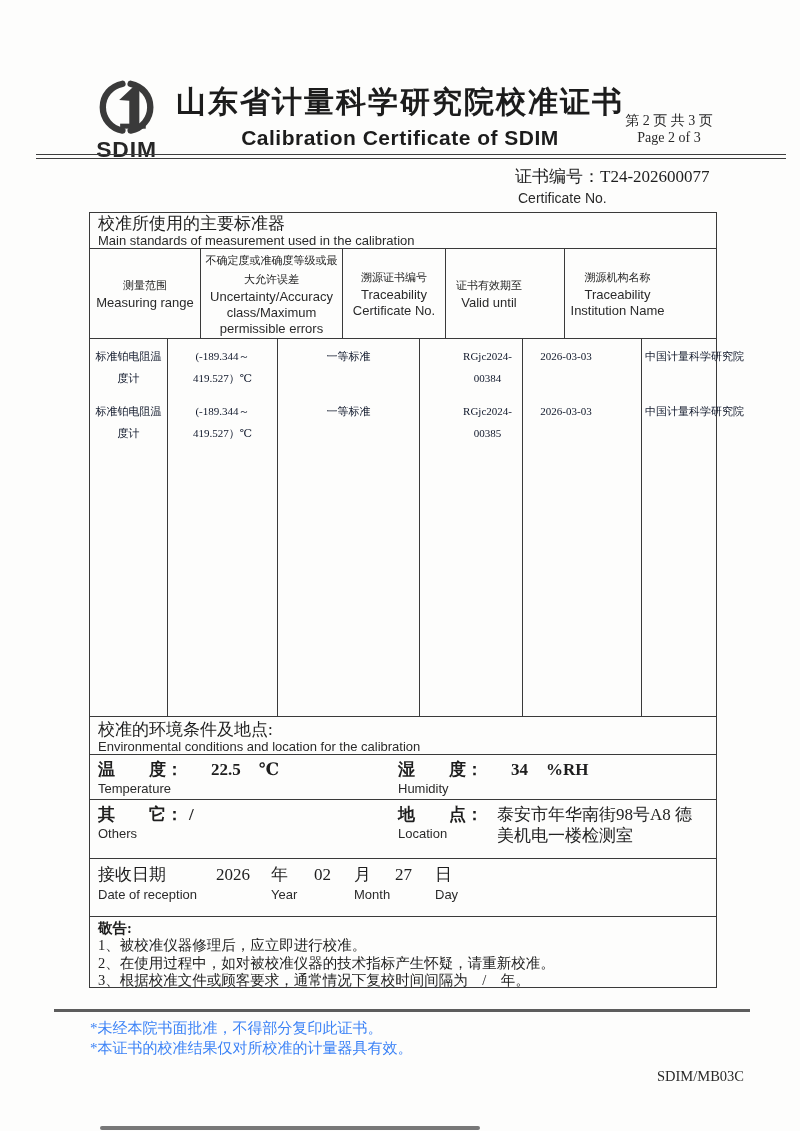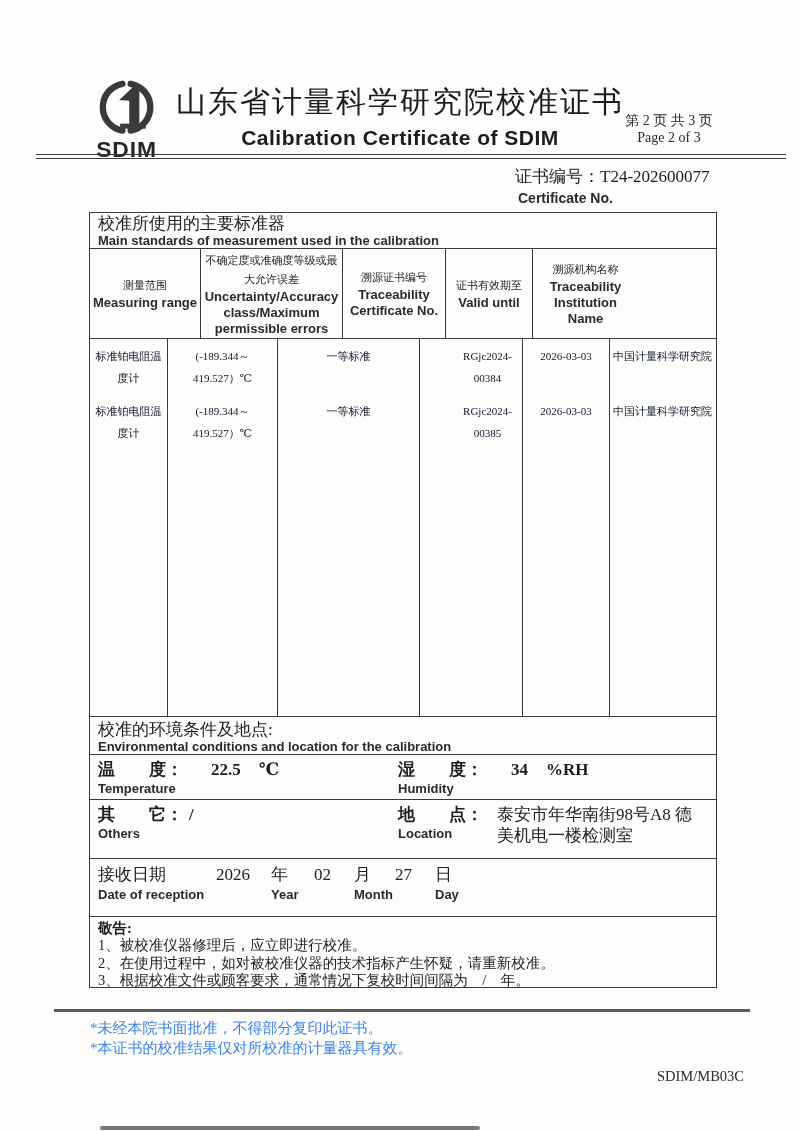--- a/index.html
+++ b/index.html
@@ -1,28 +1,28 @@
 <!DOCTYPE html>
 <html><head>
 <meta charset="utf-8">
 <style>
   * { margin:0; padding:0; box-sizing:border-box; }
   body { background:#e9e9e9; font-family:"Liberation Serif","DejaVu Serif",serif; }
   .page {
     position:relative; width:800px; height:1131px; margin:0 auto;
     background:#fdfdfc; color:#222; overflow:hidden;
   }
-  .sans { font-family:"Liberation Sans","DejaVu Sans",sans-serif;font-weight:bold; }
+  .sans { font-family:"Liberation Sans","DejaVu Sans",sans-serif; }
 
   
   .logo { position:absolute; left:72px; top:76px; width:110px; height:90px; text-align:center; }
   .logo svg { display:block; margin:0 auto; }
   .title-zh {
     position:absolute; left:0; right:0; top:82px; text-align:center;
-    font-size:30px; font-weight:normal; letter-spacing:2px; color:#1c1c1c;
+    font-size:30px; font-weight:bold; letter-spacing:2px; color:#1c1c1c;
   }
   .title-en {
     position:absolute; left:0; right:0; top:126px; text-align:center;
     font-size:21px; font-weight:bold; color:#1c1c1c; letter-spacing:0.5px;
   }
   .page-info { position:absolute; right:66px; top:112px; width:130px; text-align:center;
     font-size:14px; line-height:17px; color:#2a2a2a; }
   .top-rule {
     position:absolute; left:36px; top:154px; width:750px; height:5px;
     border-top:1.5px solid #3d3d3d; border-bottom:1.5px solid #3d3d3d;
@@ -50,21 +50,21 @@
   .hcell .en { font-size:13px; line-height:16px; color:#2a2a2a; }
 
   .data-area { display:flex; height:378px; border-top:1px solid #3a3a3a; }
   .data-area .dcol {
     flex:0 0 auto; border-left:1px solid #3a3a3a; padding-top:6px;
     text-align:center;
   }
   .data-area .dcol:first-child { border-left:none; }
   .entry { height:48px; margin-bottom:7px; font-size:11px; line-height:22px; color:#0f172a; padding:0 3px; }
   .c1 { width:77px; } .c2 { width:110px; } .c3 { width:142px; }
-  .c4 { width:103px;padding-left:33px; } .c5 { width:87px; } .c6 { width:106px; }
+  .c4 { width:103px;padding-left:33px; } .c5 { width:87px; } .c6 { width:106px;margin-left:32px; }
 
   .env-title { height:38px; border-top:1px solid #3a3a3a; padding:2px 0 0 8px; }
   .env-title .zh { font-size:17px; line-height:21px; color:#1e1e1e; }
   .env-title .en { font-size:13px; line-height:14px; color:#2a2a2a; }
 
   .env-row { position:relative; border-top:1px solid #3a3a3a; padding:4px 0 0 8px; }
   .row-temp { height:45px; }
   .row-others { height:59px; }
   .row-recv { height:58px; }
   .half-right { position:absolute; left:308px; top:4px; }

